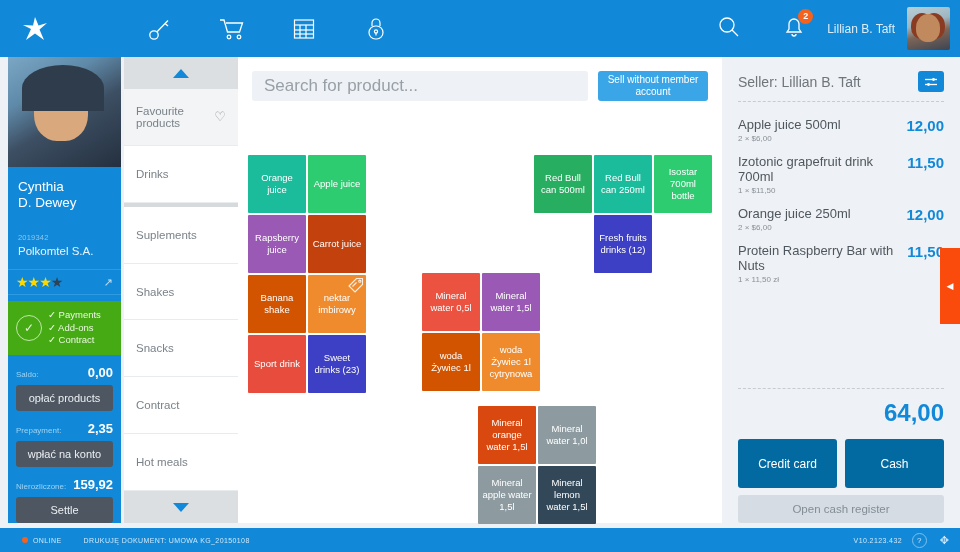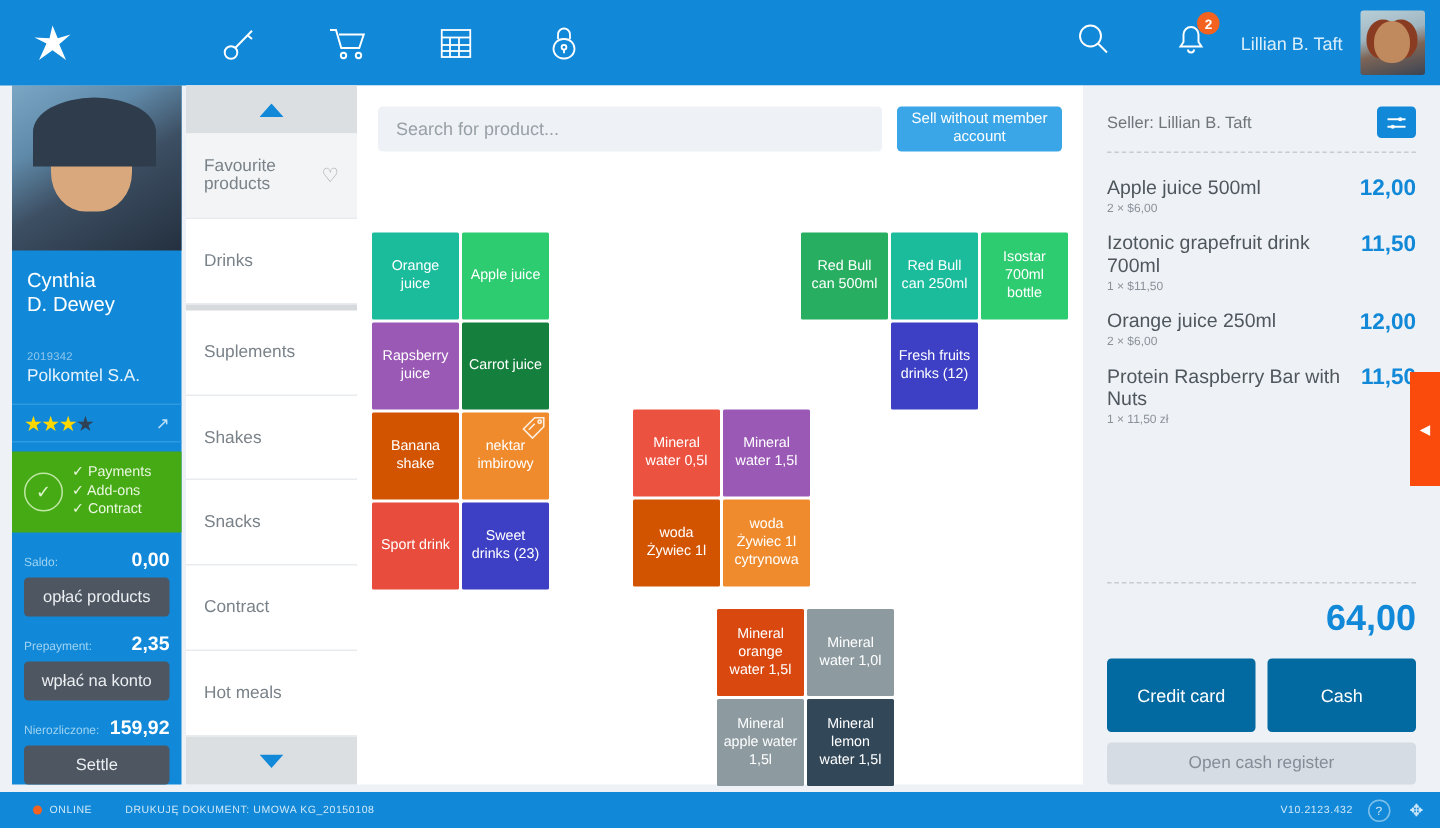--- a/index.html
+++ b/index.html
@@ -108,21 +108,21 @@
   .cat-item.sep { border-top:4px solid #d7dadd; }
   .heart { color:#9aa2a8; font-size:13px; }
 
   
   .products {
     position:absolute; left:238px; top:57px; width:484px; height:466px; background:#fff;
   }
   .prod-top { display:flex; align-items:center; padding: 14px 14px 0 14px; gap:10px; }
   .search-input {
     flex:1; height:30px; background:#eef1f5; border:none; border-radius:3px;
-    padding: 0 12px; font-size:12px; color:#4a5055;
+    padding: 0 12px; font-size:17px; color:#4a5055;
     font-family:"Liberation Sans", sans-serif;
   }
   .search-input::placeholder { color:#98a0a7; }
   .sell-btn {
     width:110px; height:30px; background:#3aa6e8; color:#fff; border:none; border-radius:3px;
     font-size:10px; line-height:12px; cursor:pointer; font-family:"Liberation Sans", sans-serif;
   }
   .canvas { position:relative; width:100%; height:410px; }
   .tile {
     position:absolute; display:flex; align-items:center; justify-content:center;
@@ -133,21 +133,21 @@
     position:absolute; right:2px; top:2px; width:16px; height:16px;
     opacity:.85;
   }
 
   
   .cart {
     position:absolute; left:722px; top:57px; width:238px; height:466px;
     background:#eef1f5; padding: 14px 16px 0 16px; display:flex; flex-direction:column;
   }
   .cart-head { display:flex; align-items:center; justify-content:space-between; }
-  .cart-seller { font-size:11px; color:#6e757b;text-align:right; }
+  .cart-seller { font-size:14px; color:#6e757b;text-align:right; }
   .swap-btn {
     width:26px; height:21px; background:#1189d8; border-radius:3px; border:none;
     display:flex; align-items:center; justify-content:center; cursor:pointer;
   }
   .dash { border-top:1px dashed #c5ccd3; margin:9px 0 4px 0; }
   .cart-list { flex:1; overflow:hidden; }
   .ci { display:flex; justify-content:space-between; align-items:flex-start; margin-top:11px; gap:8px; }
   .ci-name { font-size:13px; color:#4f575e; line-height:15px; }
   .ci-desc { font-size:8px; color:#8a9199; line-height:10.5px; margin-top:2px; }
   .ci-qty { font-size:8px; color:#8a9199; margin-top:2px; }
@@ -343,21 +343,21 @@
     <div class="canvas" id="tile-canvas">
         <div class="tile" style="left: 10px; top: 54px; width: 58px; height: 58px; background: rgb(26, 188, 156);">
           <span>Orange juice</span>
         </div>
         <div class="tile" style="left: 70px; top: 54px; width: 58px; height: 58px; background: rgb(46, 204, 113);">
           <span>Apple juice</span>
         </div>
         <div class="tile" style="left: 10px; top: 114px; width: 58px; height: 58px; background: rgb(155, 89, 182);">
           <span>Rapsberry juice</span>
         </div>
-        <div class="tile" style="left: 70px; top: 114px; width: 58px; height: 58px; background: #15803d; text-align: center;">
+        <div class="tile" style="left: 70px; top: 114px; width: 58px; height: 58px; background: #c2410c; text-align: center;">
           <span>Carrot juice</span>
         </div>
         <div class="tile" style="left: 10px; top: 174px; width: 58px; height: 58px; background: rgb(211, 84, 0);">
           <span>Banana shake</span>
         </div>
         <div class="tile" style="left: 70px; top: 174px; width: 58px; height: 58px; background: rgb(239, 139, 44);">
           <span>nektar imbirowy</span>
           <span class="tag"><svg width="16" height="16" viewBox="0 0 16 16" fill="none" stroke="#fff" stroke-width="1.1">
               <path d="M8.5 1.5 H14.5 V7.5 L7 15 L1 9 Z"></path>
               <circle cx="11.8" cy="4.2" r="1.1"></circle>

